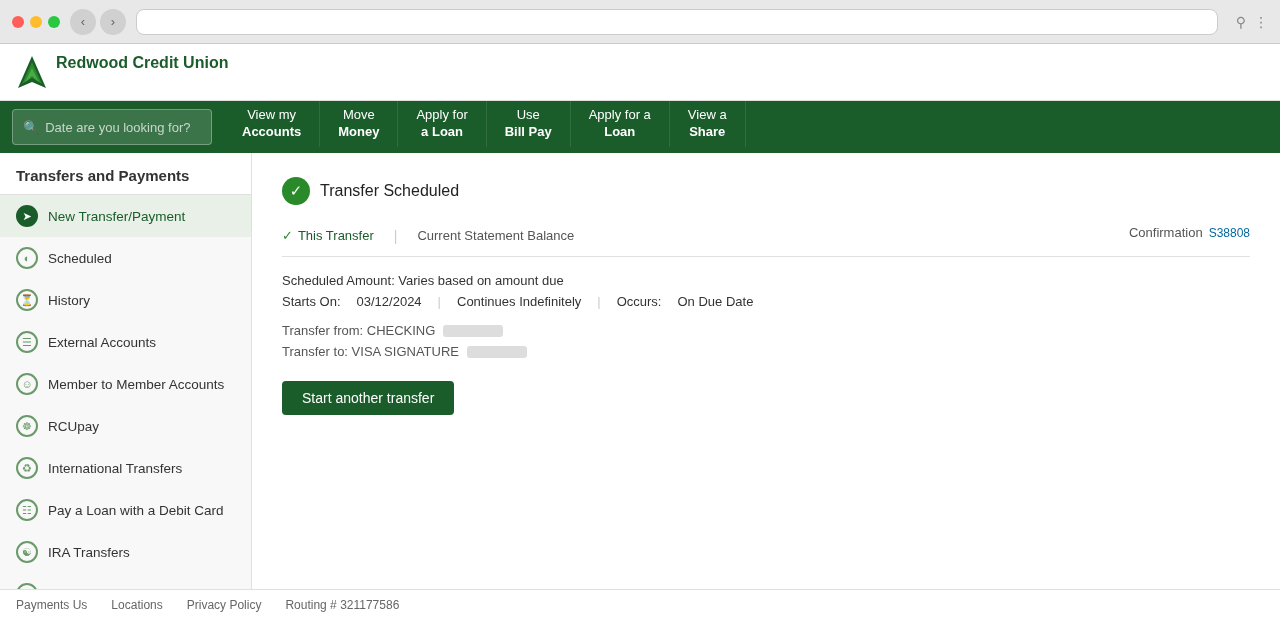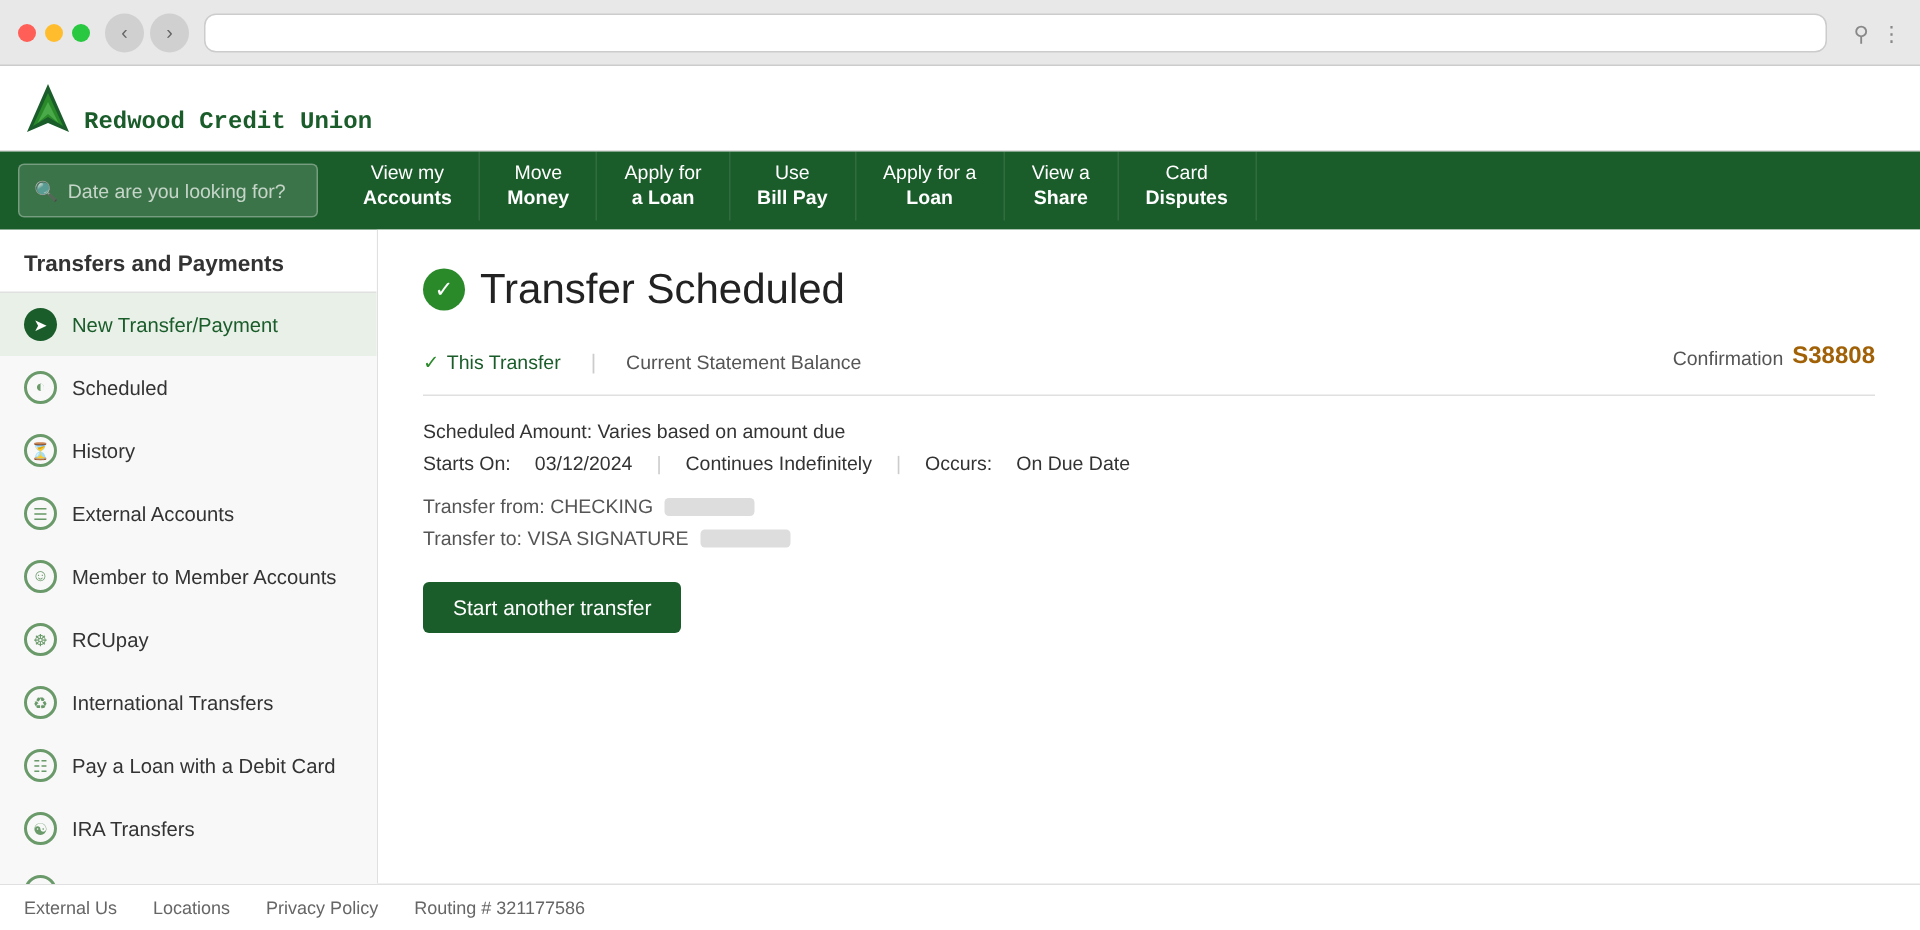--- a/index.html
+++ b/index.html
@@ -23,21 +23,21 @@
     .nav-arrows { display: flex; gap: 4px; }
     .nav-arrow { width: 26px; height: 26px; background: #d0d0d0; border-radius: 50%; display: flex; align-items: center; justify-content: center; cursor: pointer; color: #666; font-size: 13px; }
     .address-bar { flex: 1; background: white; border-radius: 8px; height: 26px; border: 1px solid #ccc; display: flex; align-items: center; padding: 0 10px; color: #888; font-size: 12px; }
     .browser-icons { display: flex; gap: 8px; margin-left: 8px; color: #888; font-size: 14px; }
 
     
     .app { height: calc(620px - 44px); display: flex; flex-direction: column; background: white; }
 
     
     .app-header { background: white; padding: 10px 16px; display: flex; align-items: center; border-bottom: 1px solid #e0e0e0; }
-    .logo { display: flex; align-items: flex-end; gap: 8px; font-family: Liberation Mono, monospace; }
+    .logo { display: flex; align-items: flex-start; gap: 8px; }
     .logo-icon { width: 32px; height: 36px; }
     .logo-text { color: #1a5c2a; font-size: 16px; font-weight: 600; }
 
     
     .nav-bar { background: #1a5c2a; display: flex; align-items: stretch; padding: 0; height: 52px; }
     .search-box { background: rgba(255,255,255,0.15); border: 1px solid rgba(255,255,255,0.3); border-radius: 4px; margin: 8px 12px; padding: 4px 10px; color: white; font-size: 13px; display: flex; align-items: center; gap: 6px; min-width: 200px; }
     .search-box span { color: rgba(255,255,255,0.7); font-size: 13px; }
     .nav-items { display: flex; align-items: flex-start; }
     .nav-item { color: white; padding: 6px 18px; display: flex; flex-direction: column; align-items: center; justify-content: center; cursor: pointer; font-size: 13px; line-height: 1.3; text-align: center; border-right: 1px solid rgba(255,255,255,0.1); }
     .nav-item .light { font-weight: 300; }
@@ -53,31 +53,31 @@
     .sidebar-item.active { background: #e8f0e8; color: #1a5c2a; }
     .sidebar-icon { width: 22px; height: 22px; border-radius: 50%; background: #6a9a6a; display: flex; align-items: center; justify-content: center; color: white; font-size: 11px; flex-shrink: 0; }
     .sidebar-item.active .sidebar-icon { background: #1a5c2a; }
     .sidebar-icon.circle-outline { background: transparent; border: 2px solid #6a9a6a; color: #6a9a6a; }
 
     
     .content-area { flex: 1; padding: 24px 30px; overflow-y: auto; background: white; }
 
     .transfer-scheduled-header { display: flex; align-items: center; gap: 10px; margin-bottom: 20px; }
     .check-circle { width: 28px; height: 28px; border-radius: 50%; background: #2a8a2a; display: flex; align-items: center; justify-content: center; color: white; font-size: 15px; flex-shrink: 0; }
-    .transfer-title { font-size: 28px; font-weight: 500; color: #222; }
+    .transfer-title { font-size: 16px; font-weight: 500; color: #222; }
 
     .transfer-tabs { display: flex; align-items: center; gap: 20px; margin-bottom: 16px; border-bottom: 1px solid #e0e0e0; padding-bottom: 10px; }
     .tab-item { display: flex; align-items: center; gap: 5px; color: #555; font-size: 13px; cursor: pointer; }
     .tab-item.active { color: #1a5c2a; font-weight: 500; }
     .tab-check { color: #2a8a2a; }
     .tab-divider { color: #ccc; }
 
     .confirmation-row { display: flex; align-items: center; gap: 6px; margin-bottom: 6px; }
     .conf-label { font-size: 13px; color: #555; }
-    .conf-value { font-size: 16px; font-weight: 700; color: #a16207; }
+    .conf-value { font-size: 12px; font-weight: 400; color: #0369a1; }
 
     .detail-row { font-size: 13px; color: #333; margin-bottom: 6px; }
 
     .info-row { display: flex; align-items: center; gap: 16px; font-size: 13px; color: #333; margin-bottom: 14px; }
     .info-separator { color: #ccc; }
 
     .transfer-field-row { font-size: 13px; color: #444; margin-bottom: 6px; display: flex; align-items: center; gap: 8px; }
     .field-label { min-width: 140px; color: #555; }
     .field-masked { background: #ddd; width: 60px; height: 12px; border-radius: 3px; display: inline-block; }
 
@@ -142,24 +142,20 @@
         <span class="light">Use</span>
         <span class="bold">Bill Pay</span>
       </div>
       <div class="nav-item">
         <span class="light">Apply for a</span>
         <span class="bold">Loan</span>
       </div>
       <div class="nav-item">
         <span class="light">View a</span>
         <span class="bold">Share</span>
-      </div>
-      <div class="nav-item">
-        <span class="light">Card</span>
-        <span class="bold">Disputes</span>
       </div>
     </div>
   </div>
 
   <div class="main-content">
 
     <div class="sidebar">
       <div class="sidebar-title">Transfers and Payments</div>
 
       <div class="sidebar-item active">
@@ -250,19 +246,19 @@
         <span class="field-label">Transfer to: VISA SIGNATURE</span>
         <span class="field-masked"></span>
       </div>
 
       <button class="start-transfer-btn">Start another transfer</button>
 
     </div>
   </div>
 
   <div class="footer">
-    <a>External Us</a>
+    <a>Payments Us</a>
     <a>Locations</a>
     <a>Privacy Policy</a>
     <span>Routing # 321177586</span>
   </div>
 
 </div>
 
 </body></html>

